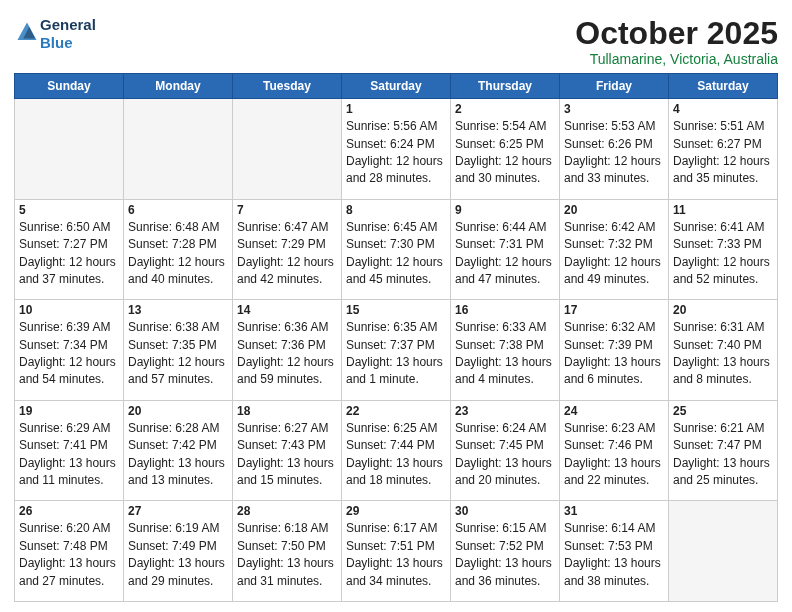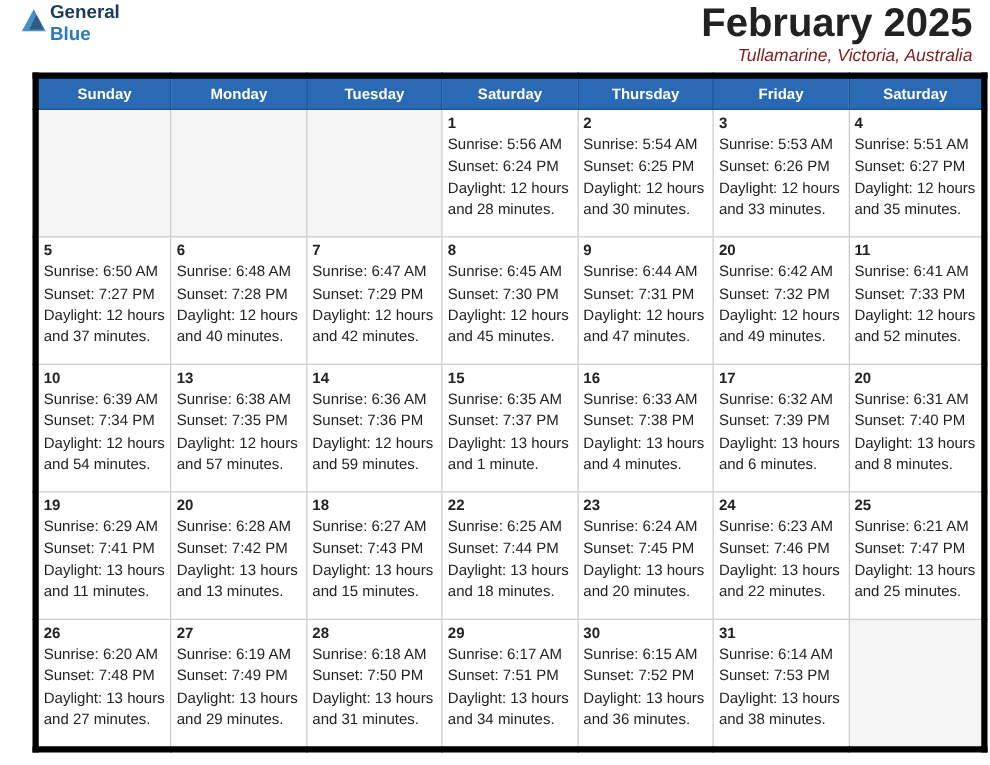--- a/index.html
+++ b/index.html
@@ -6,21 +6,21 @@
     body {
       width: 792px;
       height: 612px;
       font-family: Arial, sans-serif;
       background: #fff;
       overflow: hidden;
     }
     .page {
       width: 792px;
       height: 612px;
-      padding: 1px 14px 10px 14px;
+      padding: 16px 14px 10px 14px;
       display: flex;
       flex-direction: column;
     }
     .header {
       display: flex;
       justify-content: space-between;
       align-items: flex-start;
       margin-bottom: 6px;
     }
     .logo {
@@ -43,30 +43,28 @@
       text-align: right;
     }
     .month-title {
       font-size: 32px;
       font-weight: bold;
       color: #222;
       line-height: 1.1;
     }
     .subtitle {
       font-size: 14px;
-      color: #7f1d1d;
-      font-style: italic;
+      color: #15803d;
     }
     .calendar {
       flex: 1;
-      border: 5px solid #000000;
+      border: 1px solid #000000;
       border-collapse: collapse;
       width: 100%;
       table-layout: fixed;
-      margin-left: 12px;
     }
     .calendar th {
       background: #2a6ab5;
       color: #fff;
       font-size: 12px;
       font-weight: bold;
       text-align: center;
       padding: 5px 2px;
       border: 1px solid #1a5095;
     }
@@ -105,21 +103,21 @@
           <polygon points="15,2 28,26 2,26" fill="#2a7abf" opacity="0.85"></polygon>
           <polygon points="18,8 26,24 10,24" fill="#1a3a5c" opacity="0.6"></polygon>
         </svg>
       </div>
       <div class="logo-text">
         <div>General</div>
         <div style="color:#2a7abf">Blue</div>
       </div>
     </div>
     <div class="title-area">
-      <div class="month-title">February 2025</div>
+      <div class="month-title">October 2025</div>
       <div class="subtitle">Tullamarine, Victoria, Australia</div>
     </div>
   </div>
   <table class="calendar">
     <thead>
       <tr id="weekday-row">
           <th>Sunday</th>
           <th>Monday</th>
           <th>Tuesday</th>
           <th>Saturday</th>

